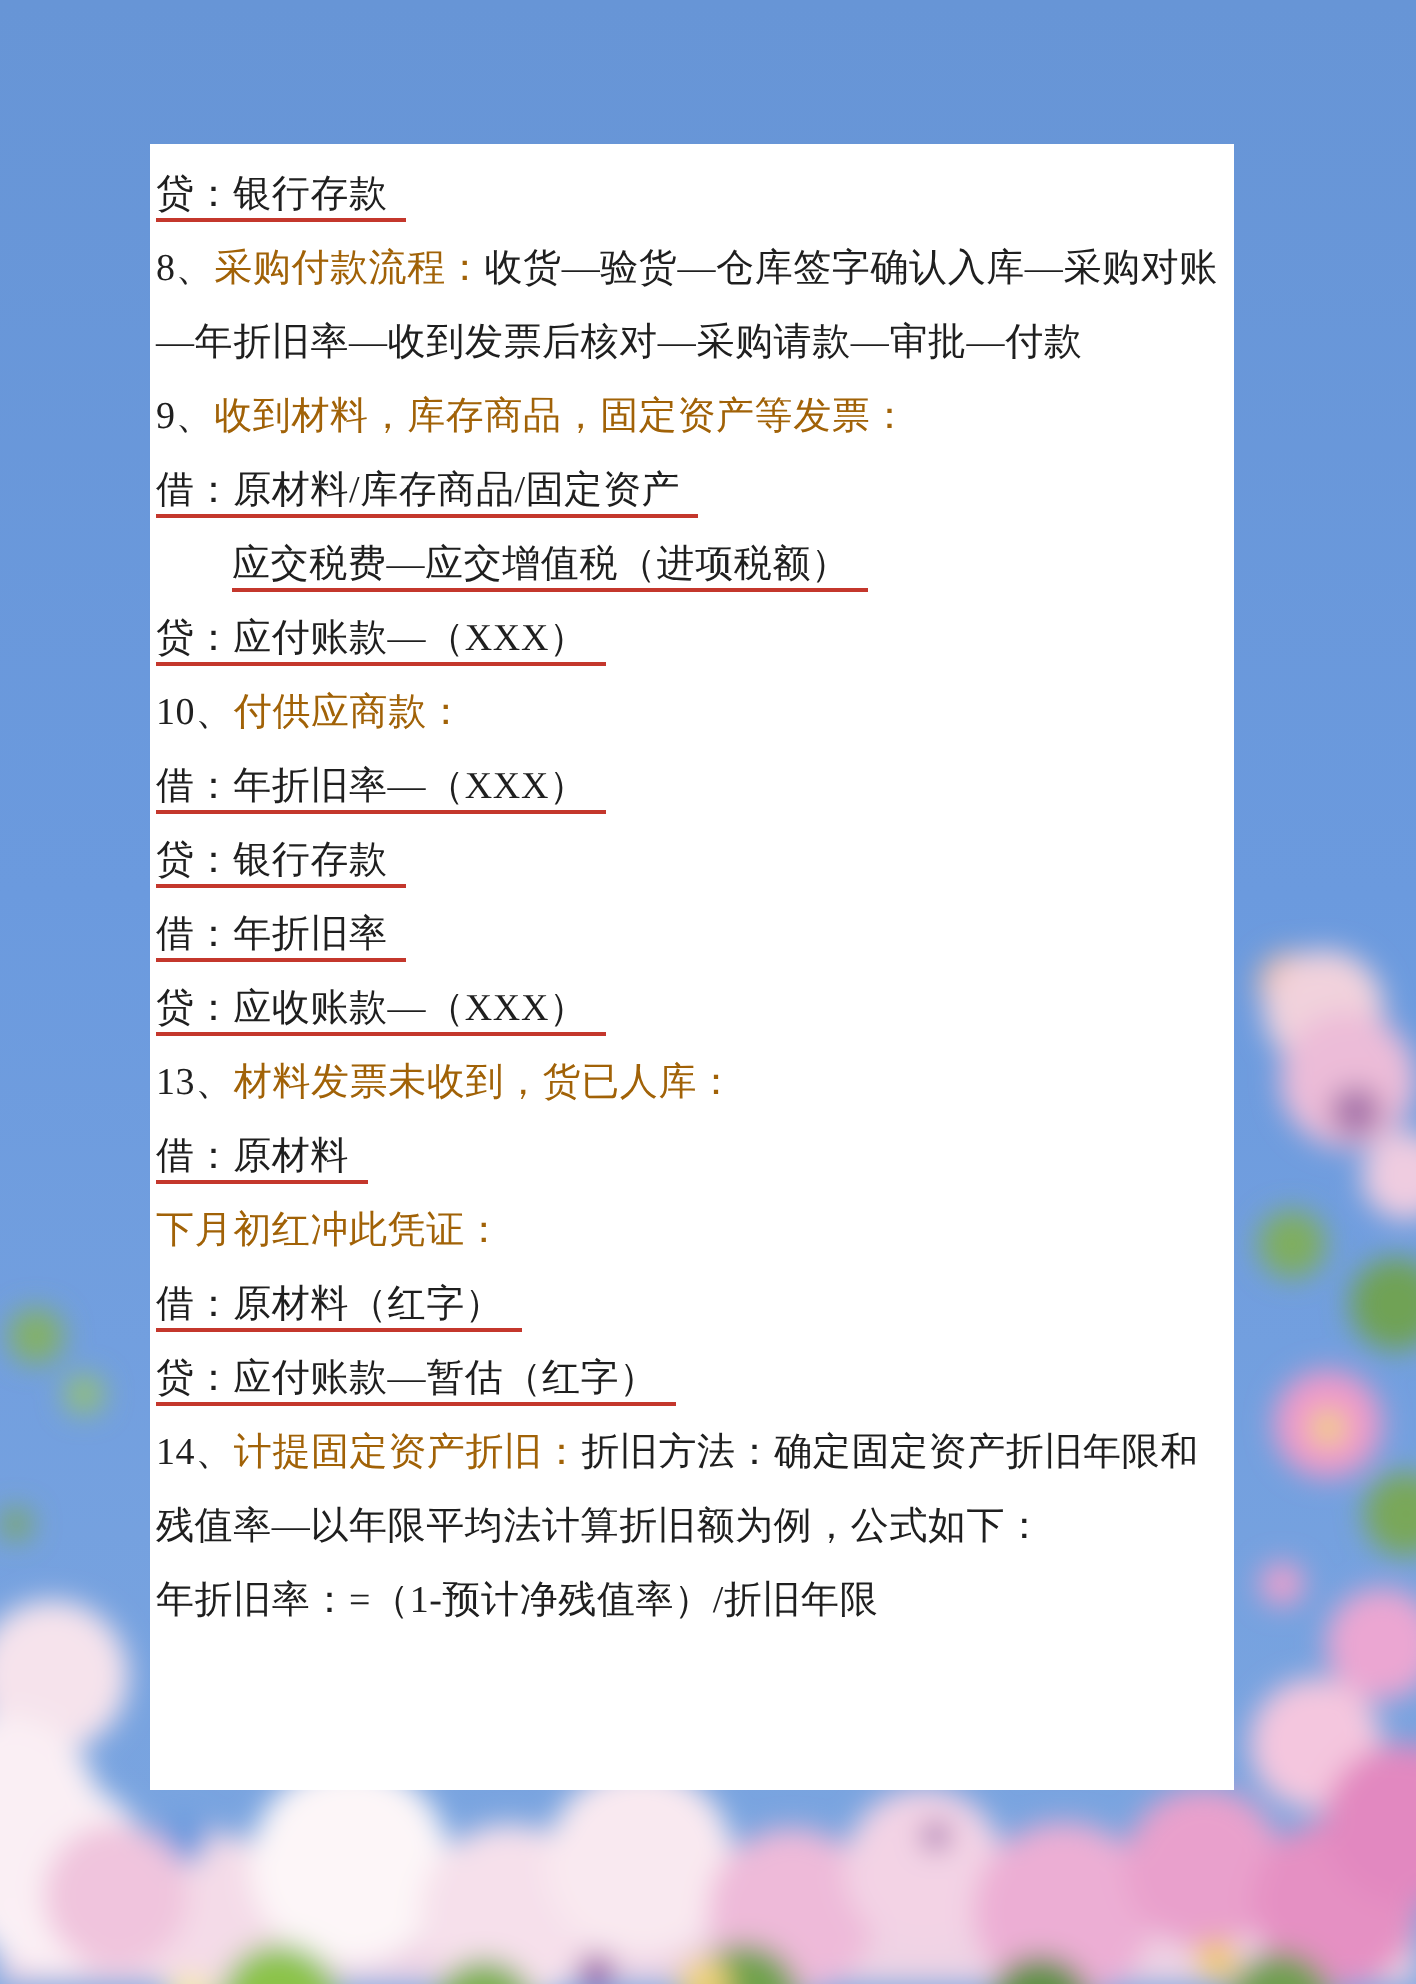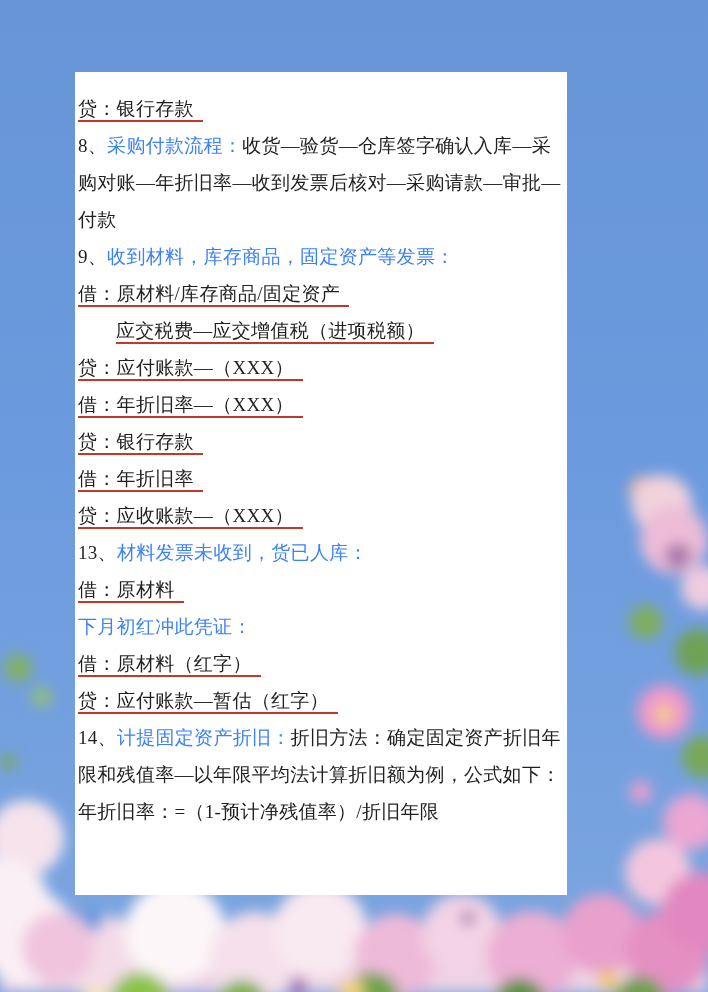--- a/index.html
+++ b/index.html
@@ -1,25 +1,25 @@
 <!DOCTYPE html>
 <html lang="zh"><head>
 <meta charset="utf-8">
 <style>
   html,body{margin:0;padding:0;}
   body{font-family:"Liberation Serif","DejaVu Serif",serif;}
   .screen{position:relative;width:708px;height:992px;overflow:hidden;
     background:linear-gradient(180deg,#6795d6 0%,#6b9ade 45%,#7ca6e0 100%);}
   .flowers{position:absolute;left:0;top:0;z-index:1;}
-  .panel{position:absolute;left:75px;top:72px;width:492px;height:823px;
+  .panel{position:absolute;left:75px;top:72px;width:542px;height:823px;
     background:#ffffff;z-index:2;box-sizing:border-box;
-    padding:18px 3px 0 3px;overflow:hidden;}
+    padding:7px 3px 0 3px;overflow:hidden;}
   .ln{margin:0;font-size:19px;line-height:37px;letter-spacing:0.3px;
     color:#1f1f1f;word-break:break-all;}
-  .r{color:#3b82f6;}
+  .r{color:#a16207;}
   .k{color:#1f1f1f;}
   .u{border-bottom:2px solid #c4372c;padding-bottom:1px;padding-right:9px;}
   .ind{text-indent:38px;}
 </style>
 </head>
 <body>
 
 <div class="screen">
 
   <svg class="flowers" width="708" height="992" viewBox="0 0 708 992">
@@ -80,20 +80,21 @@
     </g>
   </svg>
 
   <div class="panel">
     <p class="ln"><span class="u">贷：银行存款</span></p>
     <p class="ln"><span class="k">8、</span><span class="r">采购付款流程：</span><span class="k">收货—验货—仓库签字确认入库—采购对账—年折旧率—收到发票后核对—采购请款—审批—付款</span></p>
     <p class="ln"><span class="k">9、</span><span class="r">收到材料，库存商品，固定资产等发票：</span></p>
     <p class="ln"><span class="u">借：原材料/库存商品/固定资产</span></p>
     <p class="ln ind"><span class="u">应交税费—应交增值税（进项税额）</span></p>
     <p class="ln"><span class="u">贷：应付账款—（XXX）</span></p>
+    <p class="ln"><span class="k">10、</span><span class="r">付供应商款：</span></p>
     <p class="ln"><span class="u">借：年折旧率—（XXX）</span></p>
     <p class="ln"><span class="u">贷：银行存款</span></p>
     <p class="ln"><span class="u">借：年折旧率</span></p>
     <p class="ln"><span class="u">贷：应收账款—（XXX）</span></p>
     <p class="ln"><span class="k">13、</span><span class="r">材料发票未收到，货已人库：</span></p>
     <p class="ln"><span class="u">借：原材料</span></p>
     <p class="ln"><span class="r">下月初红冲此凭证：</span></p>
     <p class="ln"><span class="u">借：原材料（红字）</span></p>
     <p class="ln"><span class="u">贷：应付账款—暂估（红字）</span></p>
     <p class="ln"><span class="k">14、</span><span class="r">计提固定资产折旧：</span><span class="k">折旧方法：确定固定资产折旧年限和残值率—以年限平均法计算折旧额为例，公式如下：</span></p>

